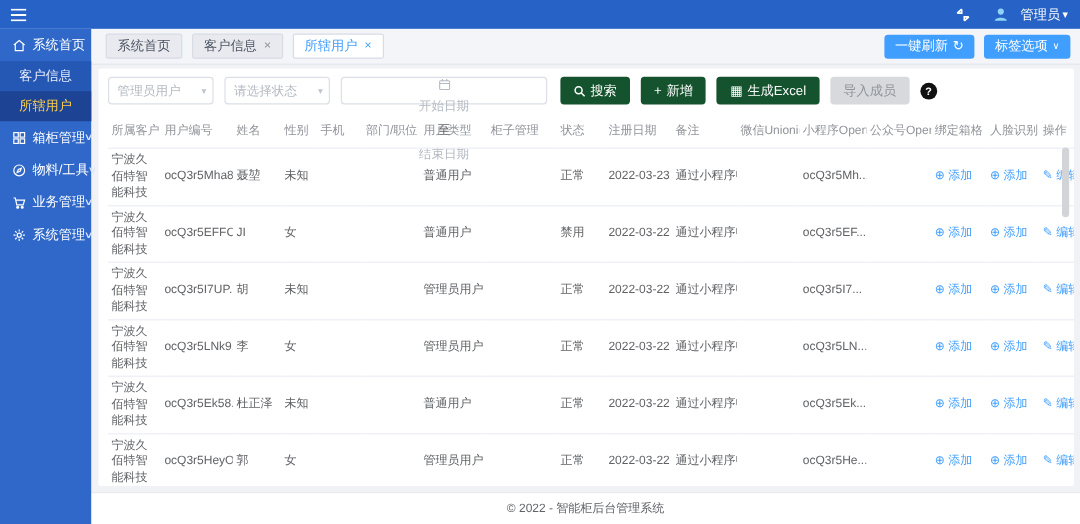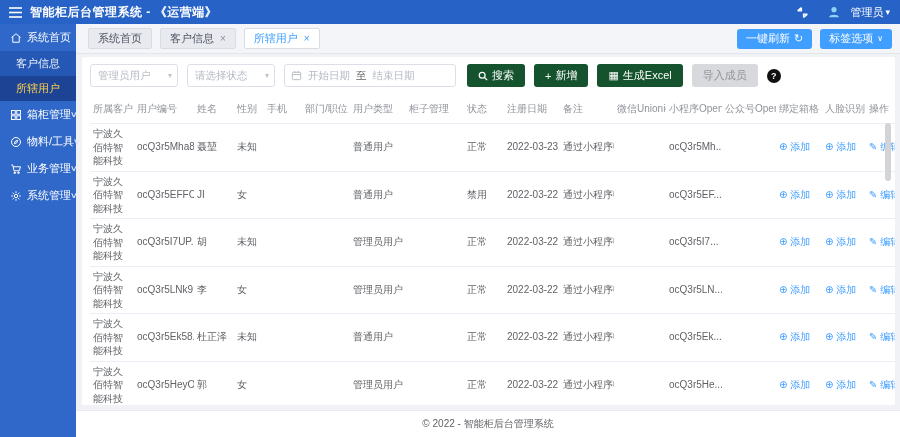--- a/index.html
+++ b/index.html
@@ -33,21 +33,21 @@
   .tabs-right{margin-left:auto;display:flex;gap:8px;}
   .mini-btn{background:#409eff;color:#fff;font-size:11px;border:none;border-radius:3px;height:20px;padding:0 9px;cursor:pointer;display:inline-flex;align-items:center;gap:4px;white-space:nowrap;}
 
   
   .card{position:absolute;top:57px;left:82px;right:5px;height:348px;background:#fff;border-radius:2px;padding:7px 8px 4px 8px;overflow:hidden;}
 
   .filterbar{display:flex;align-items:center;gap:9px;margin-bottom:8px;}
   .f-select{position:relative;width:88px;height:23px;border:1px solid #dcdfe6;border-radius:3px;display:flex;align-items:center;padding:0 16px 0 7px;cursor:pointer;background:#fff;}
   .f-select .ph{font-size:10.5px;color:#b4b9c2;white-space:nowrap;overflow:hidden;}
   .f-select .sel-caret{position:absolute;right:5px;font-size:8px;color:#c0c4cc;}
-  .f-date{width:172px;height:23px;border:1px solid #dcdfe6;border-radius:3px;display:flex;align-items:center;padding:0 6px;gap:6px;background:#fff;cursor:pointer;}
+  .f-date{width:172px;height:23px;border:1px solid #dcdfe6;border-radius:3px;display:flex;align-items:center;padding:0 6px;gap:6px;background:#fff;cursor:pointer;flex-direction:column;}
   .f-date .ph{font-size:10.5px;color:#b4b9c2;white-space:nowrap;}
   .f-date .sep{font-size:10.5px;color:#505archive6266;color:#606266;}
   .f-input{width:152px;height:23px;border:1px solid #dcdfe6;border-radius:3px;font-size:10.5px;padding:0 8px;color:#606266;outline:none;}
   .f-input::placeholder{color:#b4b9c2;}
   .btn{height:23px;border:none;border-radius:3px;background:#14532d;color:#fff;font-size:11px;padding:0 11px;cursor:pointer;display:inline-flex;align-items:center;gap:4px;white-space:nowrap;}
   .btn.disabled{background:#d7d9dc;color:#8f9398;cursor:not-allowed;}
   .help-dot{width:14px;height:14px;border-radius:50%;background:#111;color:#fff;font-size:9px;font-weight:bold;display:inline-flex;align-items:center;justify-content:center;cursor:pointer;}
 
   
   .tbl-wrap{position:relative;}
@@ -71,21 +71,20 @@
 <div class="topbar">
   <span class="burger">
     <svg width="13" height="11" viewBox="0 0 13 11">
         <g stroke="#fff" stroke-width="1.6">
           <line x1="0" y1="1" x2="13" y2="1"></line>
           <line x1="0" y1="5.5" x2="13" y2="5.5"></line>
           <line x1="0" y1="10" x2="13" y2="10"></line>
         </g>
       </svg>
   </span>
-  <span class="title">智能柜后台管理系统 - 《运营端》</span>
   <span class="spacer"></span>
   <span class="tb-icon">
     <svg width="13" height="13" viewBox="0 0 24 24" fill="none" stroke="#fff" stroke-width="2.6">
         <path d="M3 9 L10 9 L10 3 M3 9 L10 3 M21 15 L14 15 L14 21 M21 15 L14 21"></path>
       </svg>
   </span>
   <span class="tb-icon">
     <svg width="14" height="14" viewBox="0 0 24 24" fill="#8fd4f8">
         <circle cx="12" cy="8" r="4.4"></circle>
         <path d="M3.5 21 c0-5.6 17-5.6 17 0 z"></path>

